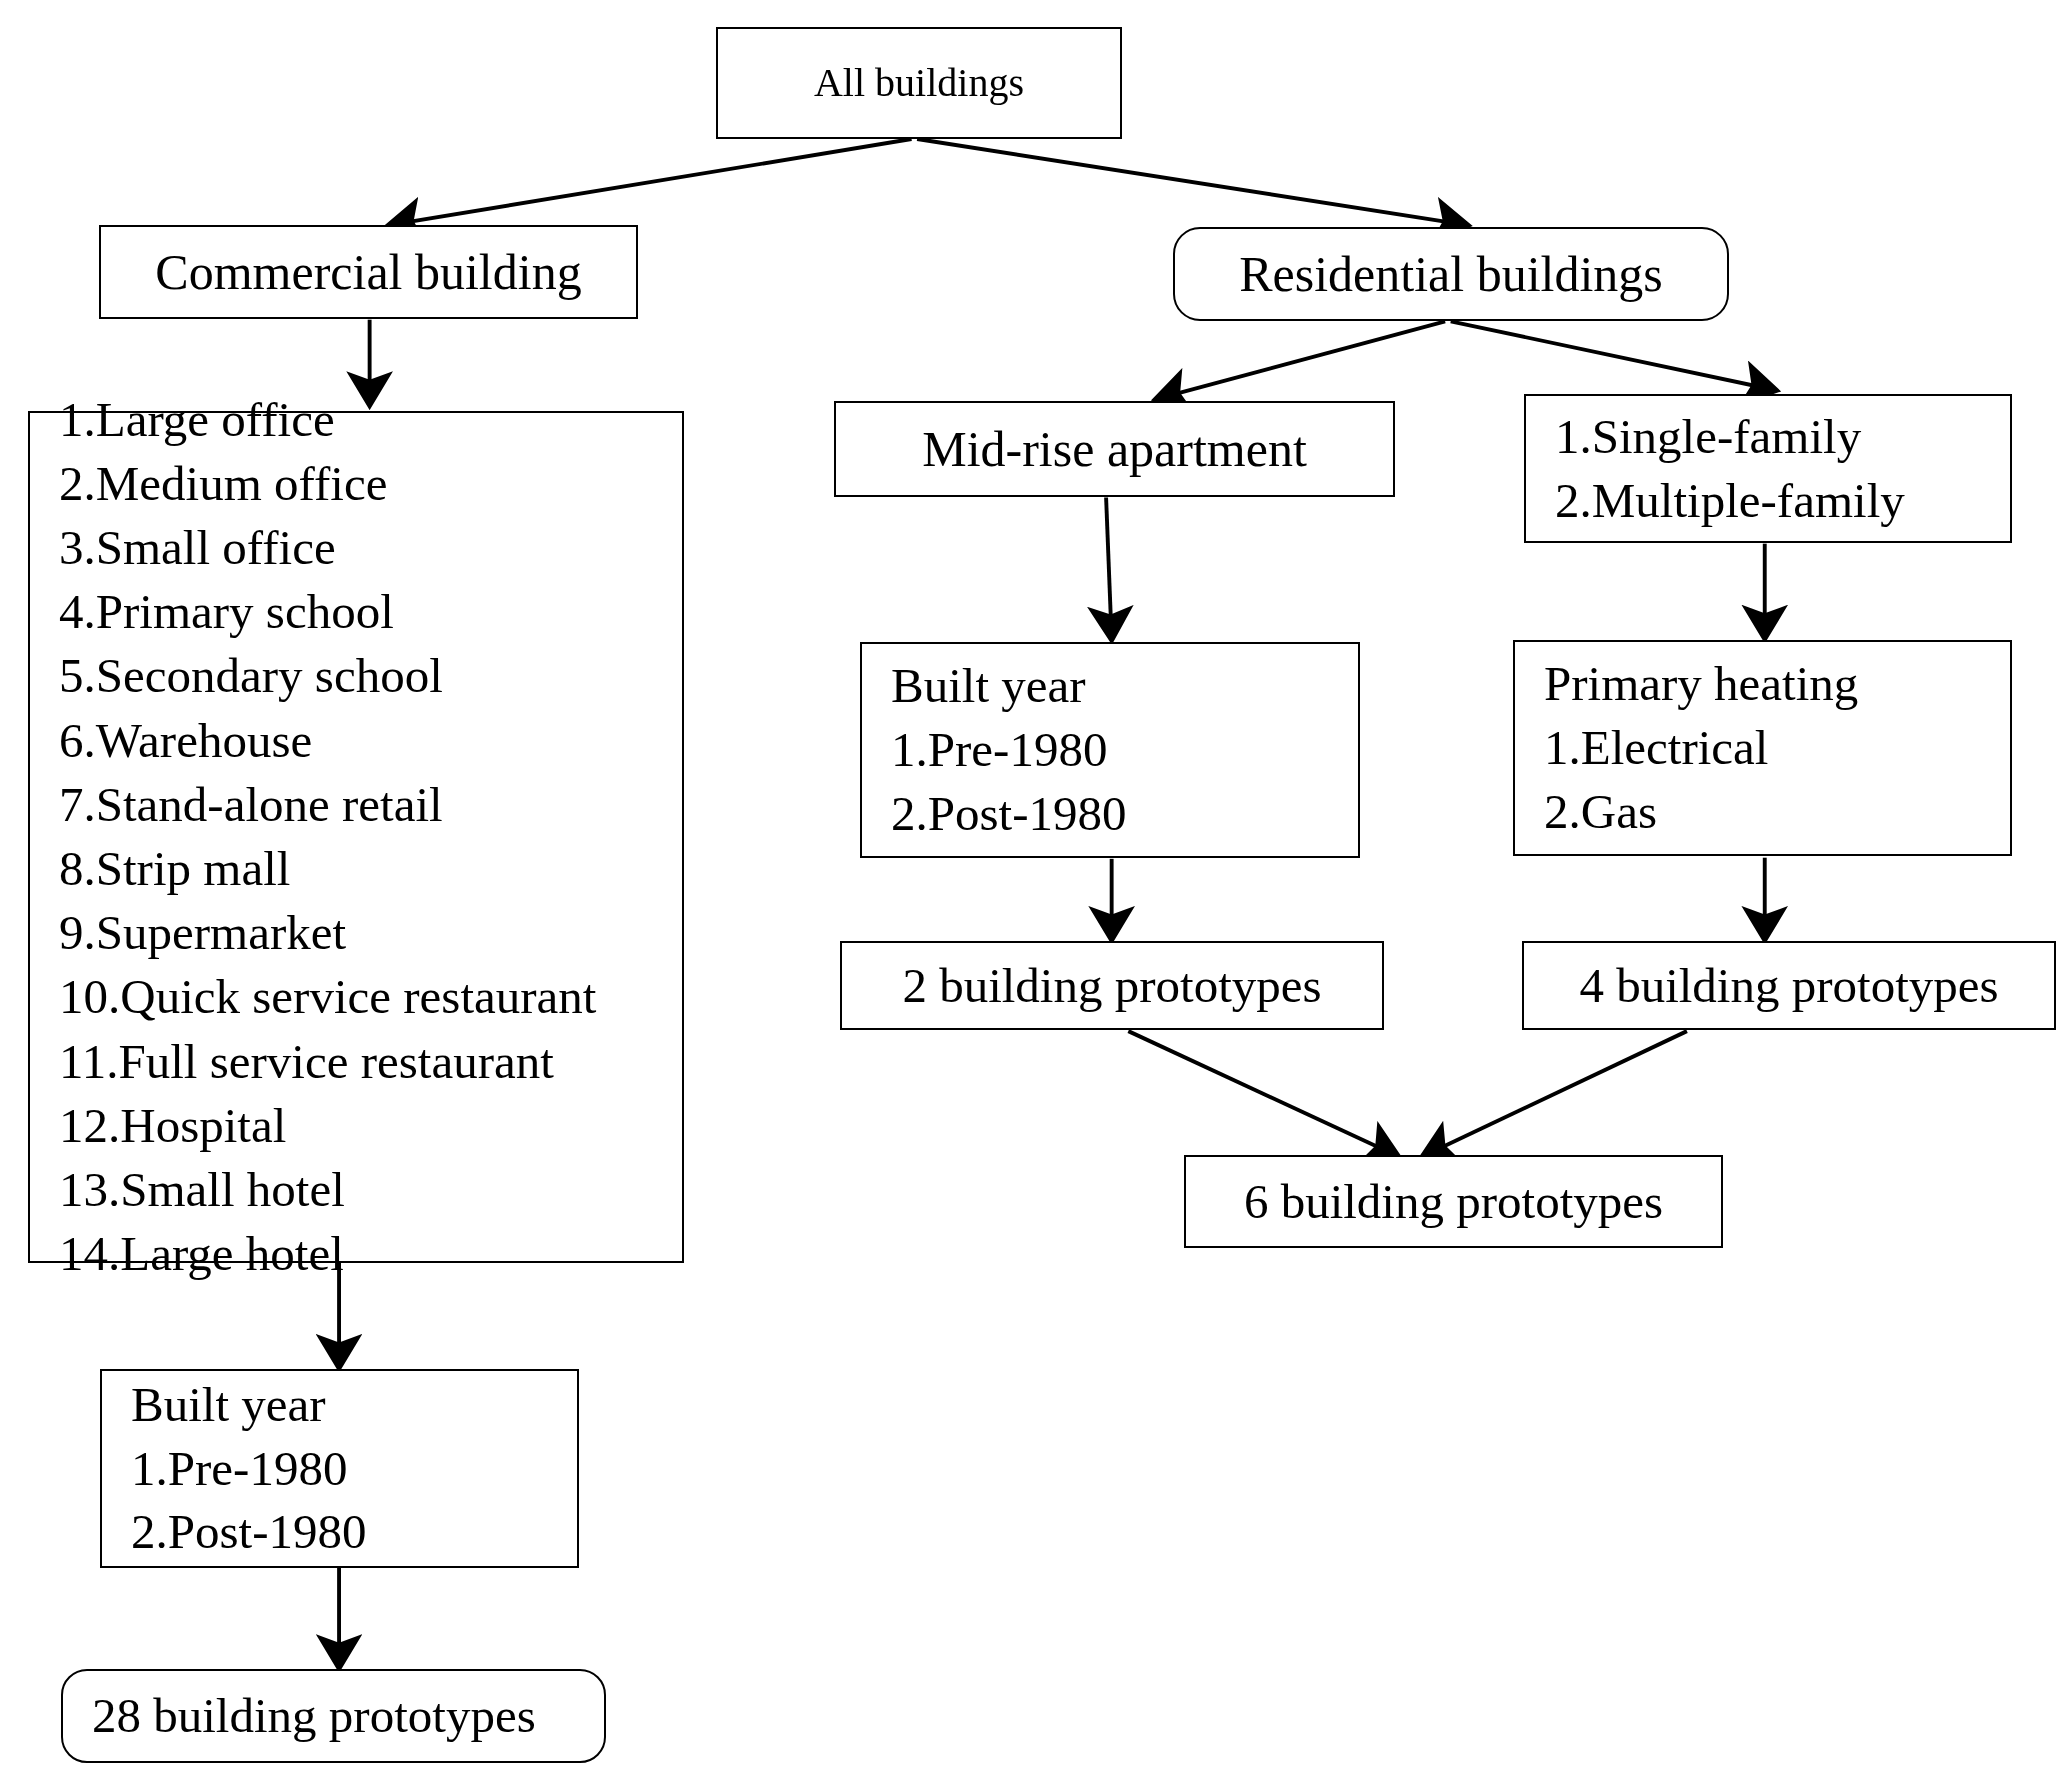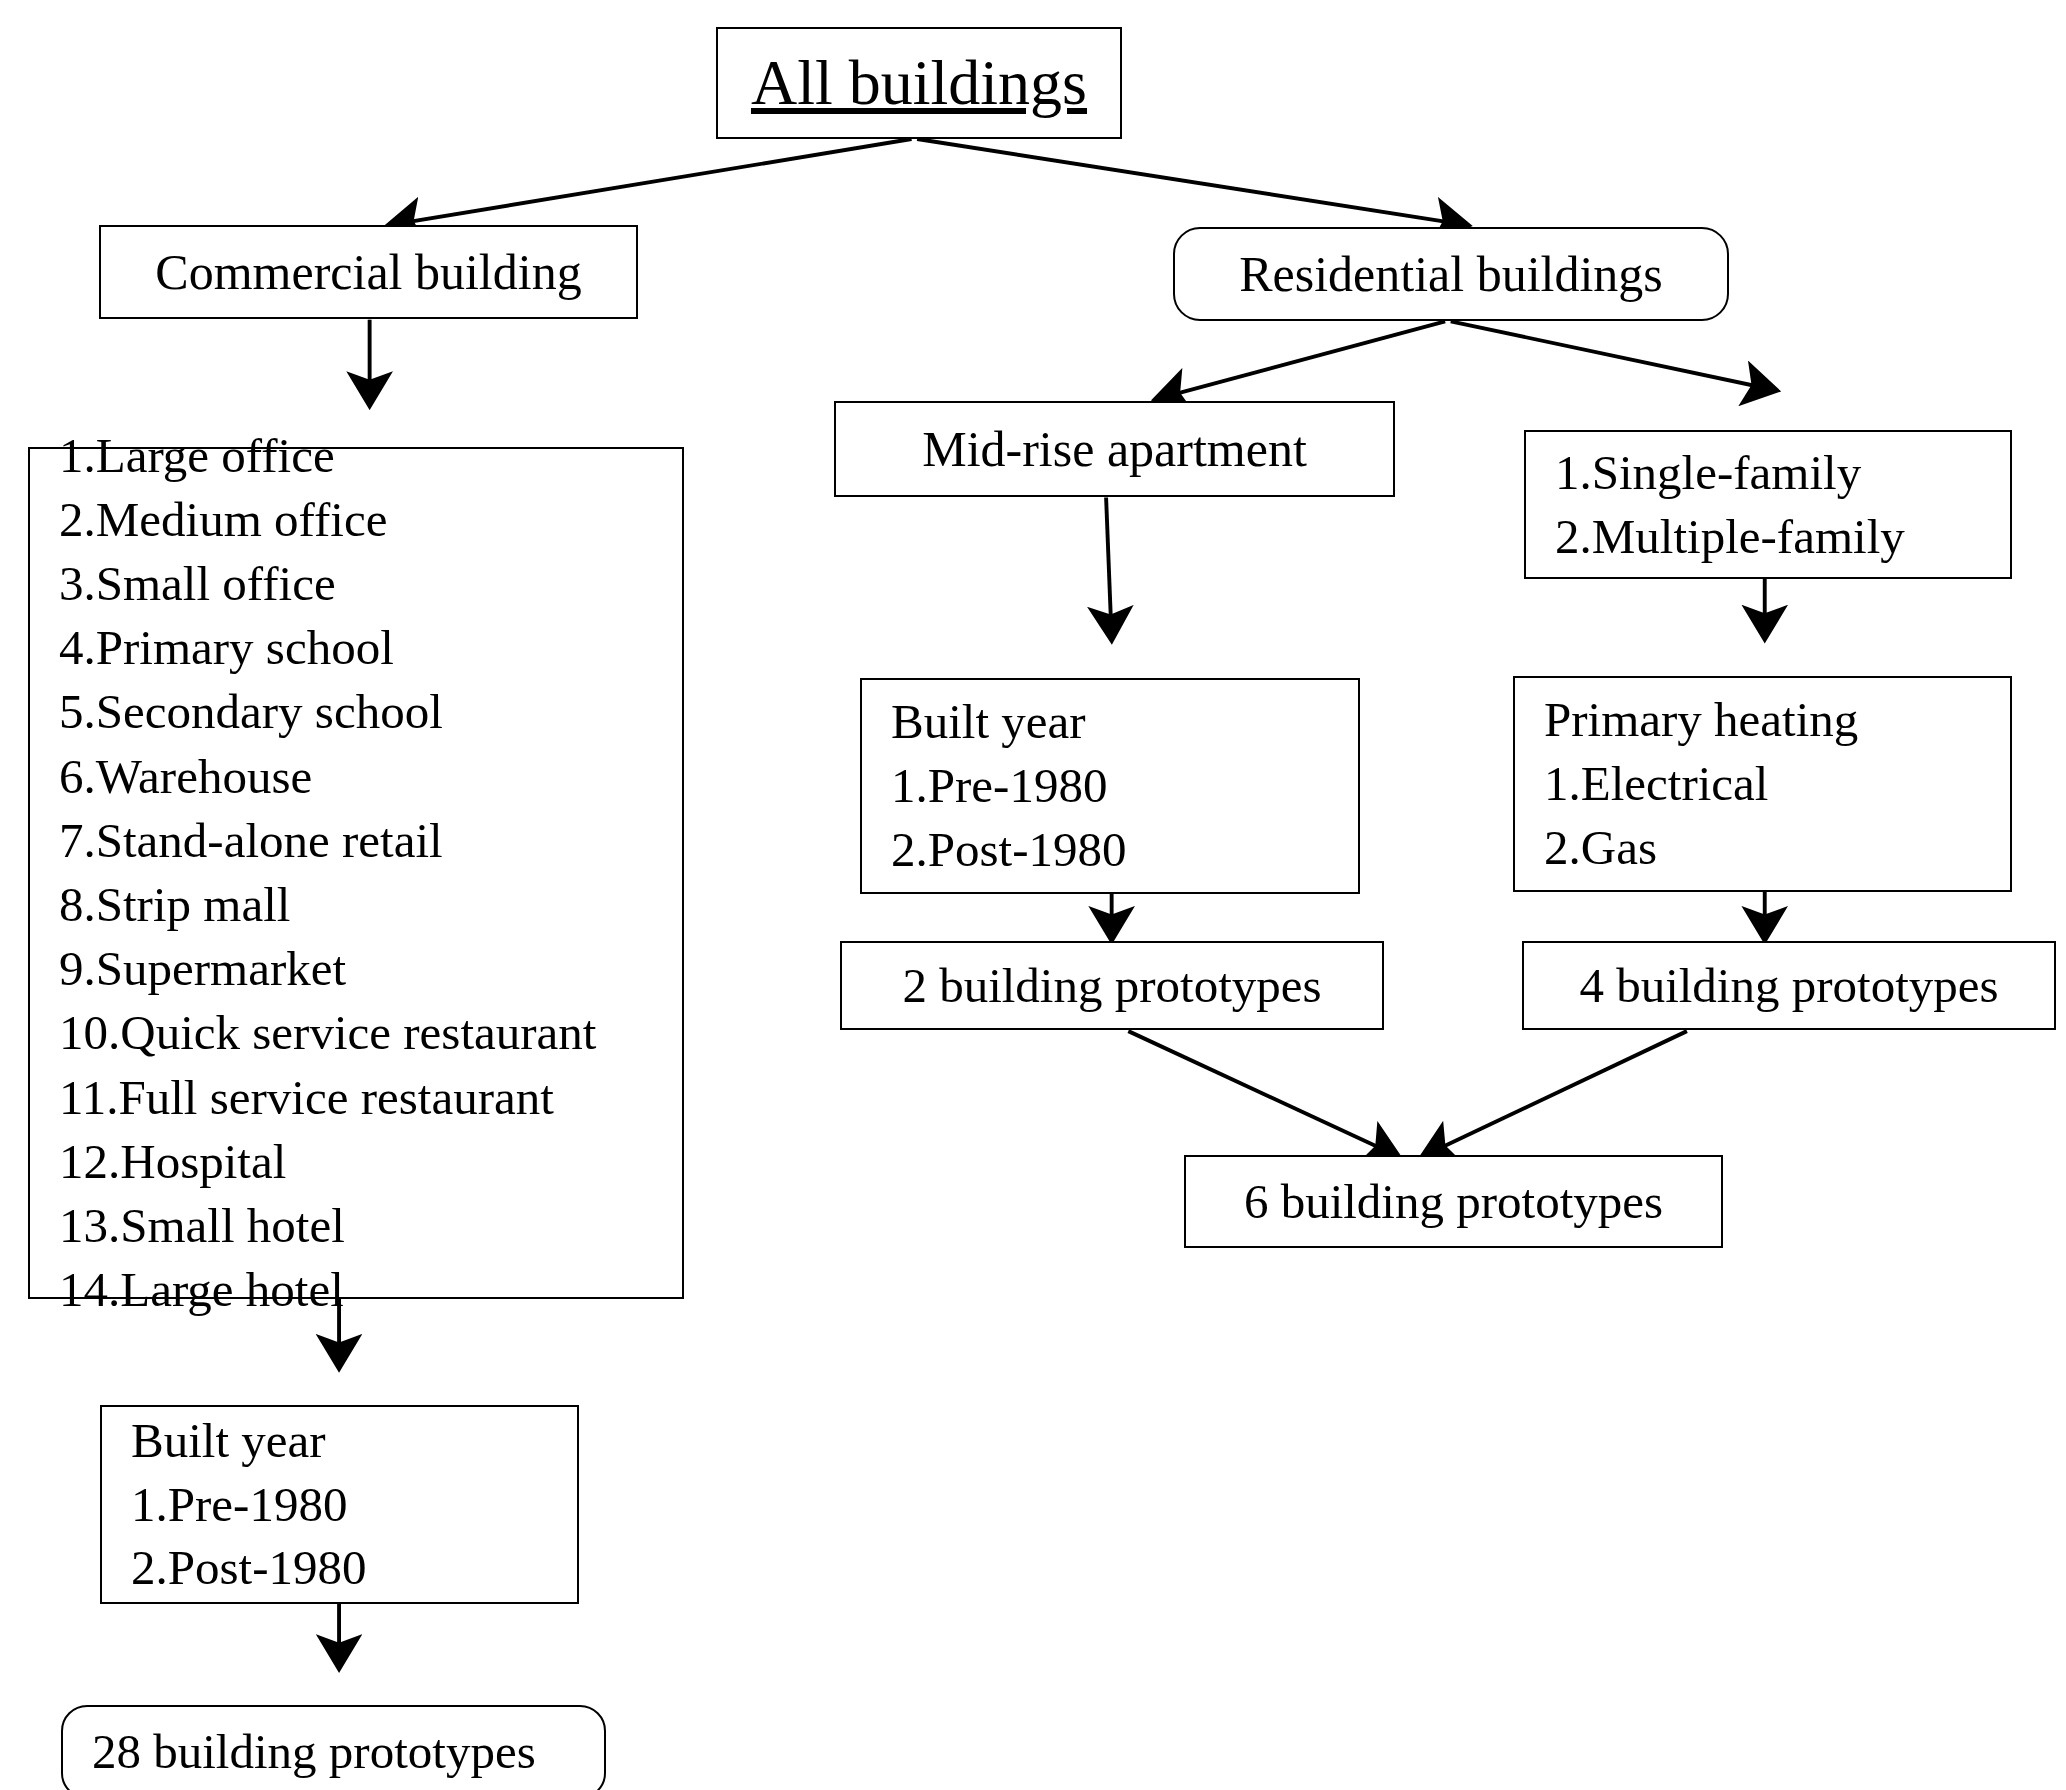--- a/index.html
+++ b/index.html
@@ -36,30 +36,29 @@
     justify-content: center;
     line-height: 1.30;
   }
   .node.center-text {
     align-items: center;
     text-align: center;
   }
   .node.left-text {
     align-items: flex-start;
     text-align: right;
-    margin-top: 36px;
   }
   .node-line {
     white-space: pre;
     display: block;
   }
   .pad-l {
     padding-left: 29px;
   }
-  .fs-xl { font-size: 64px; text-decoration: underline; }
+  .fs-xl { font-size: 40px; }
   .fs-lg { font-size: 50px; }
   .fs-md { font-size: 49px; }
   .list-box .node-line { line-height: 1.31; }
 </style>
 </head>
 <body>
 
 <div id="diagram-root">
 
   <svg id="edge-layer" viewBox="0 0 3717 3222" width="2066" height="1791" xmlns="http://www.w3.org/2000/svg">

